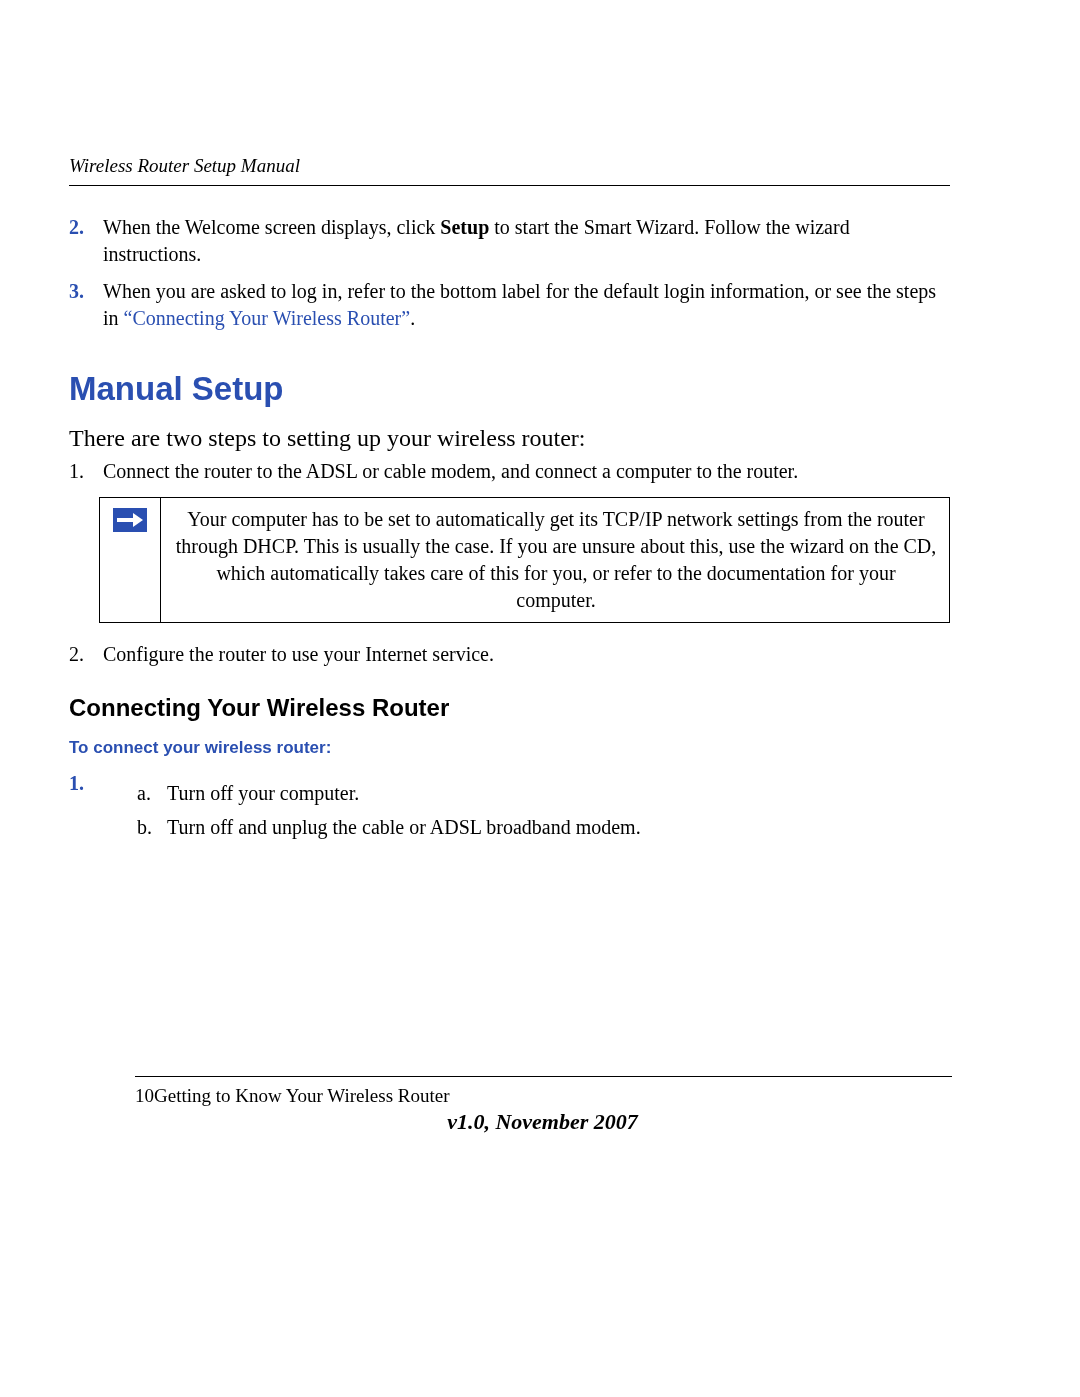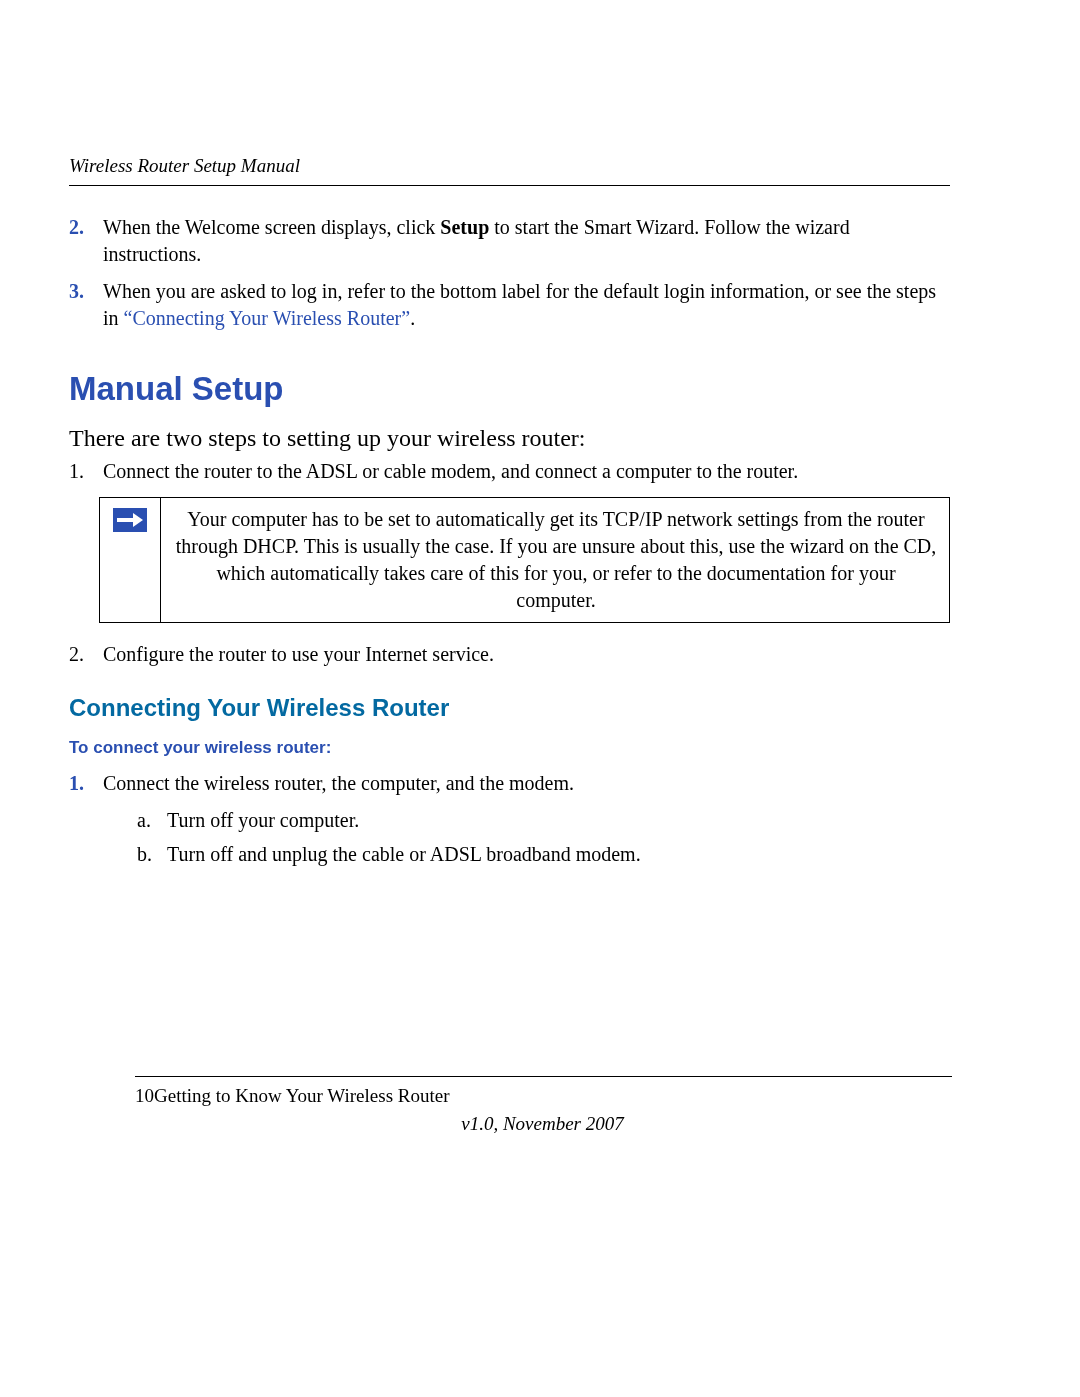--- a/index.html
+++ b/index.html
@@ -45,21 +45,21 @@
   h1.section {
     font-family: Helvetica, Arial, sans-serif;
     font-weight: bold;
     color: #2a4fb1;
     font-size: 33px;
     margin: 38px 0 14px 0;
   }
   h2.section {
     font-family: Helvetica, Arial, sans-serif;
     font-weight: bold;
-    color: #0369a1;
+    color: #000000;
     font-size: 24px;
     margin: 26px 0 16px 0;
   }
   h3.section {
     font-family: Helvetica, Arial, sans-serif;
     font-weight: bold;
     color: #2a4fb1;
     font-size: 17px;
     margin: 0 0 12px 0;
   }
@@ -127,21 +127,22 @@
     font-size: 19px;
     display: flex;
   }
   .footer-sub {
     position: absolute;
     left: 135px;
     right: 130px;
     bottom: 262px;
     text-align: center;
     font-style: italic;
-    font-size: 19px;
+    font-size: 22px;
+    font-weight: bold;
   }
 </style>
 </head>
 <body>
 
 <div class="page">
 
   <div class="running-head">Wireless Router Setup Manual</div>
 
   <ol class="num-list">
@@ -191,21 +192,20 @@
   </ol>
 
   <h2 class="section">Connecting Your Wireless Router</h2>
 
   <h3 class="section">To connect your wireless router:</h3>
 
   <ol class="num-list">
     <li>
       <span class="marker">1.</span>
       <span class="body">
-        <span>Connect the wireless router, the computer, and the modem.</span>
         <ol class="sub-ol">
           <li>
             <span class="sm">a.</span>
             <span>Turn off your computer.</span>
           </li>
           <li>
             <span class="sm">b.</span>
             <span>Turn off and unplug the cable or ADSL broadband modem.</span>
           </li>
         </ol>

